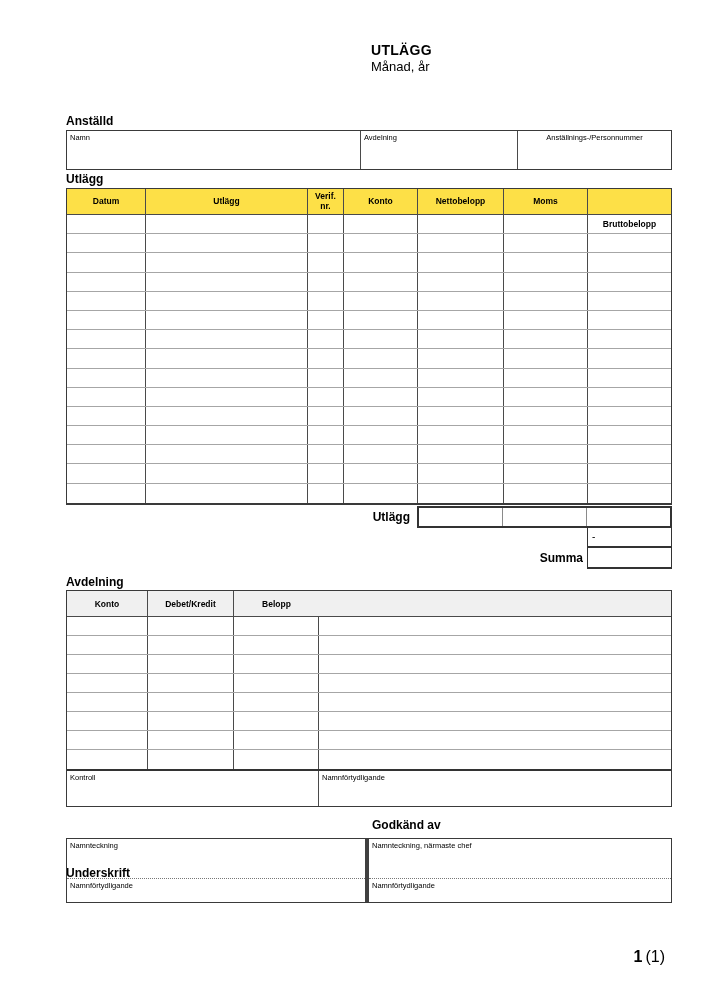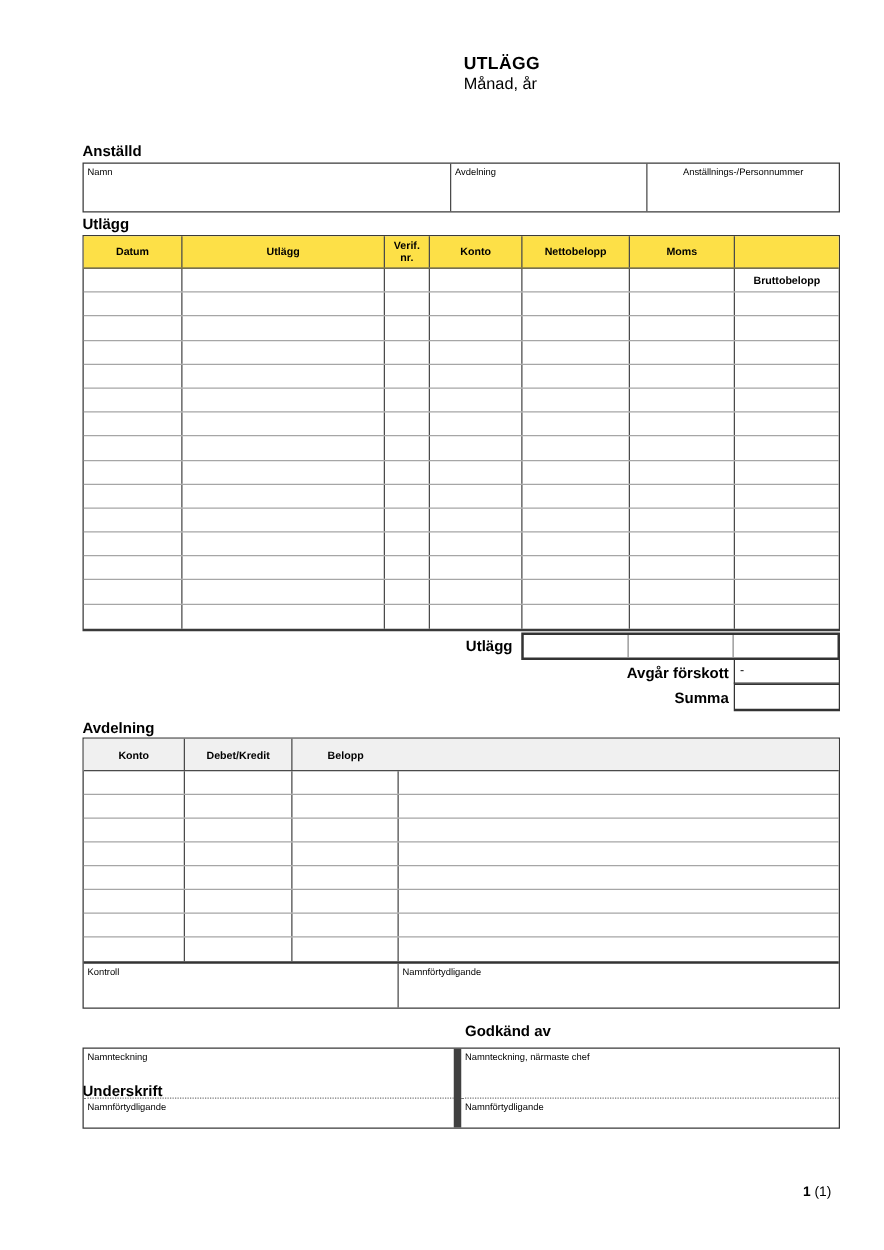--- a/index.html
+++ b/index.html
@@ -93,29 +93,29 @@
   .kontroll-row .cell { border-right:1px solid #4a4a4a; }
   .kontroll-row .cell:last-child { border-right:none; }
   .kw-left{width:252px;} .kw-right{flex:1;}
 
   
   .sign-box {
     position:absolute; left:66px; top:838px; width:606px; height:65px;
     border:1px solid #3a3a3a; display:flex;
   }
   .sign-col { display:flex; flex-direction:column; }
-  .sign-col.left { width:302px; border-right:6px solid #404040; }
+  .sign-col.left { width:302px; border-right:4px solid #404040; }
   .sign-col.right { flex:1; }
   .sign-top { height:39px; }
   .sign-bottom { flex:1; border-top:1px dotted #777; }
 
   
   .page-footer {
     position:absolute; left:560px; top:948px; width:105px;
-    text-align:right; font-size:11px;
+    text-align:right; font-size:16px;
   }
   .page-footer .pnum { font-weight:bold; }
   .page-footer .ptot { font-weight:normal; margin-left:3px; }
 </style>
 </head>
 <body>
 
 <div class="page">
 
   <div class="title-block">
@@ -286,21 +286,20 @@
       </div>
       </div>
   </div>
 
   <div class="total-label lbl-utlagg">Utlägg</div>
   <div class="total-box-main">
     <div class="tcell t-netto"></div>
     <div class="tcell t-moms"></div>
     <div class="tcell t-brutto"></div>
   </div>
-  <div class="total-label lbl-avgar">Avgår förskott</div>
   <div class="avgar-box">-</div>
   <div class="total-label lbl-summa">Summa</div>
   <div class="summa-box"></div>
 
   <div class="sec-title" style="left:66px; top:575px;">Avdelning</div>
   <div class="sammandrag-table">
     <div class="s-header">
       <div class="hcell sw-konto">Konto</div>
       <div class="hcell sw-debet">Debet/Kredit</div>
       <div class="hcell sw-belopp">Belopp</div>

